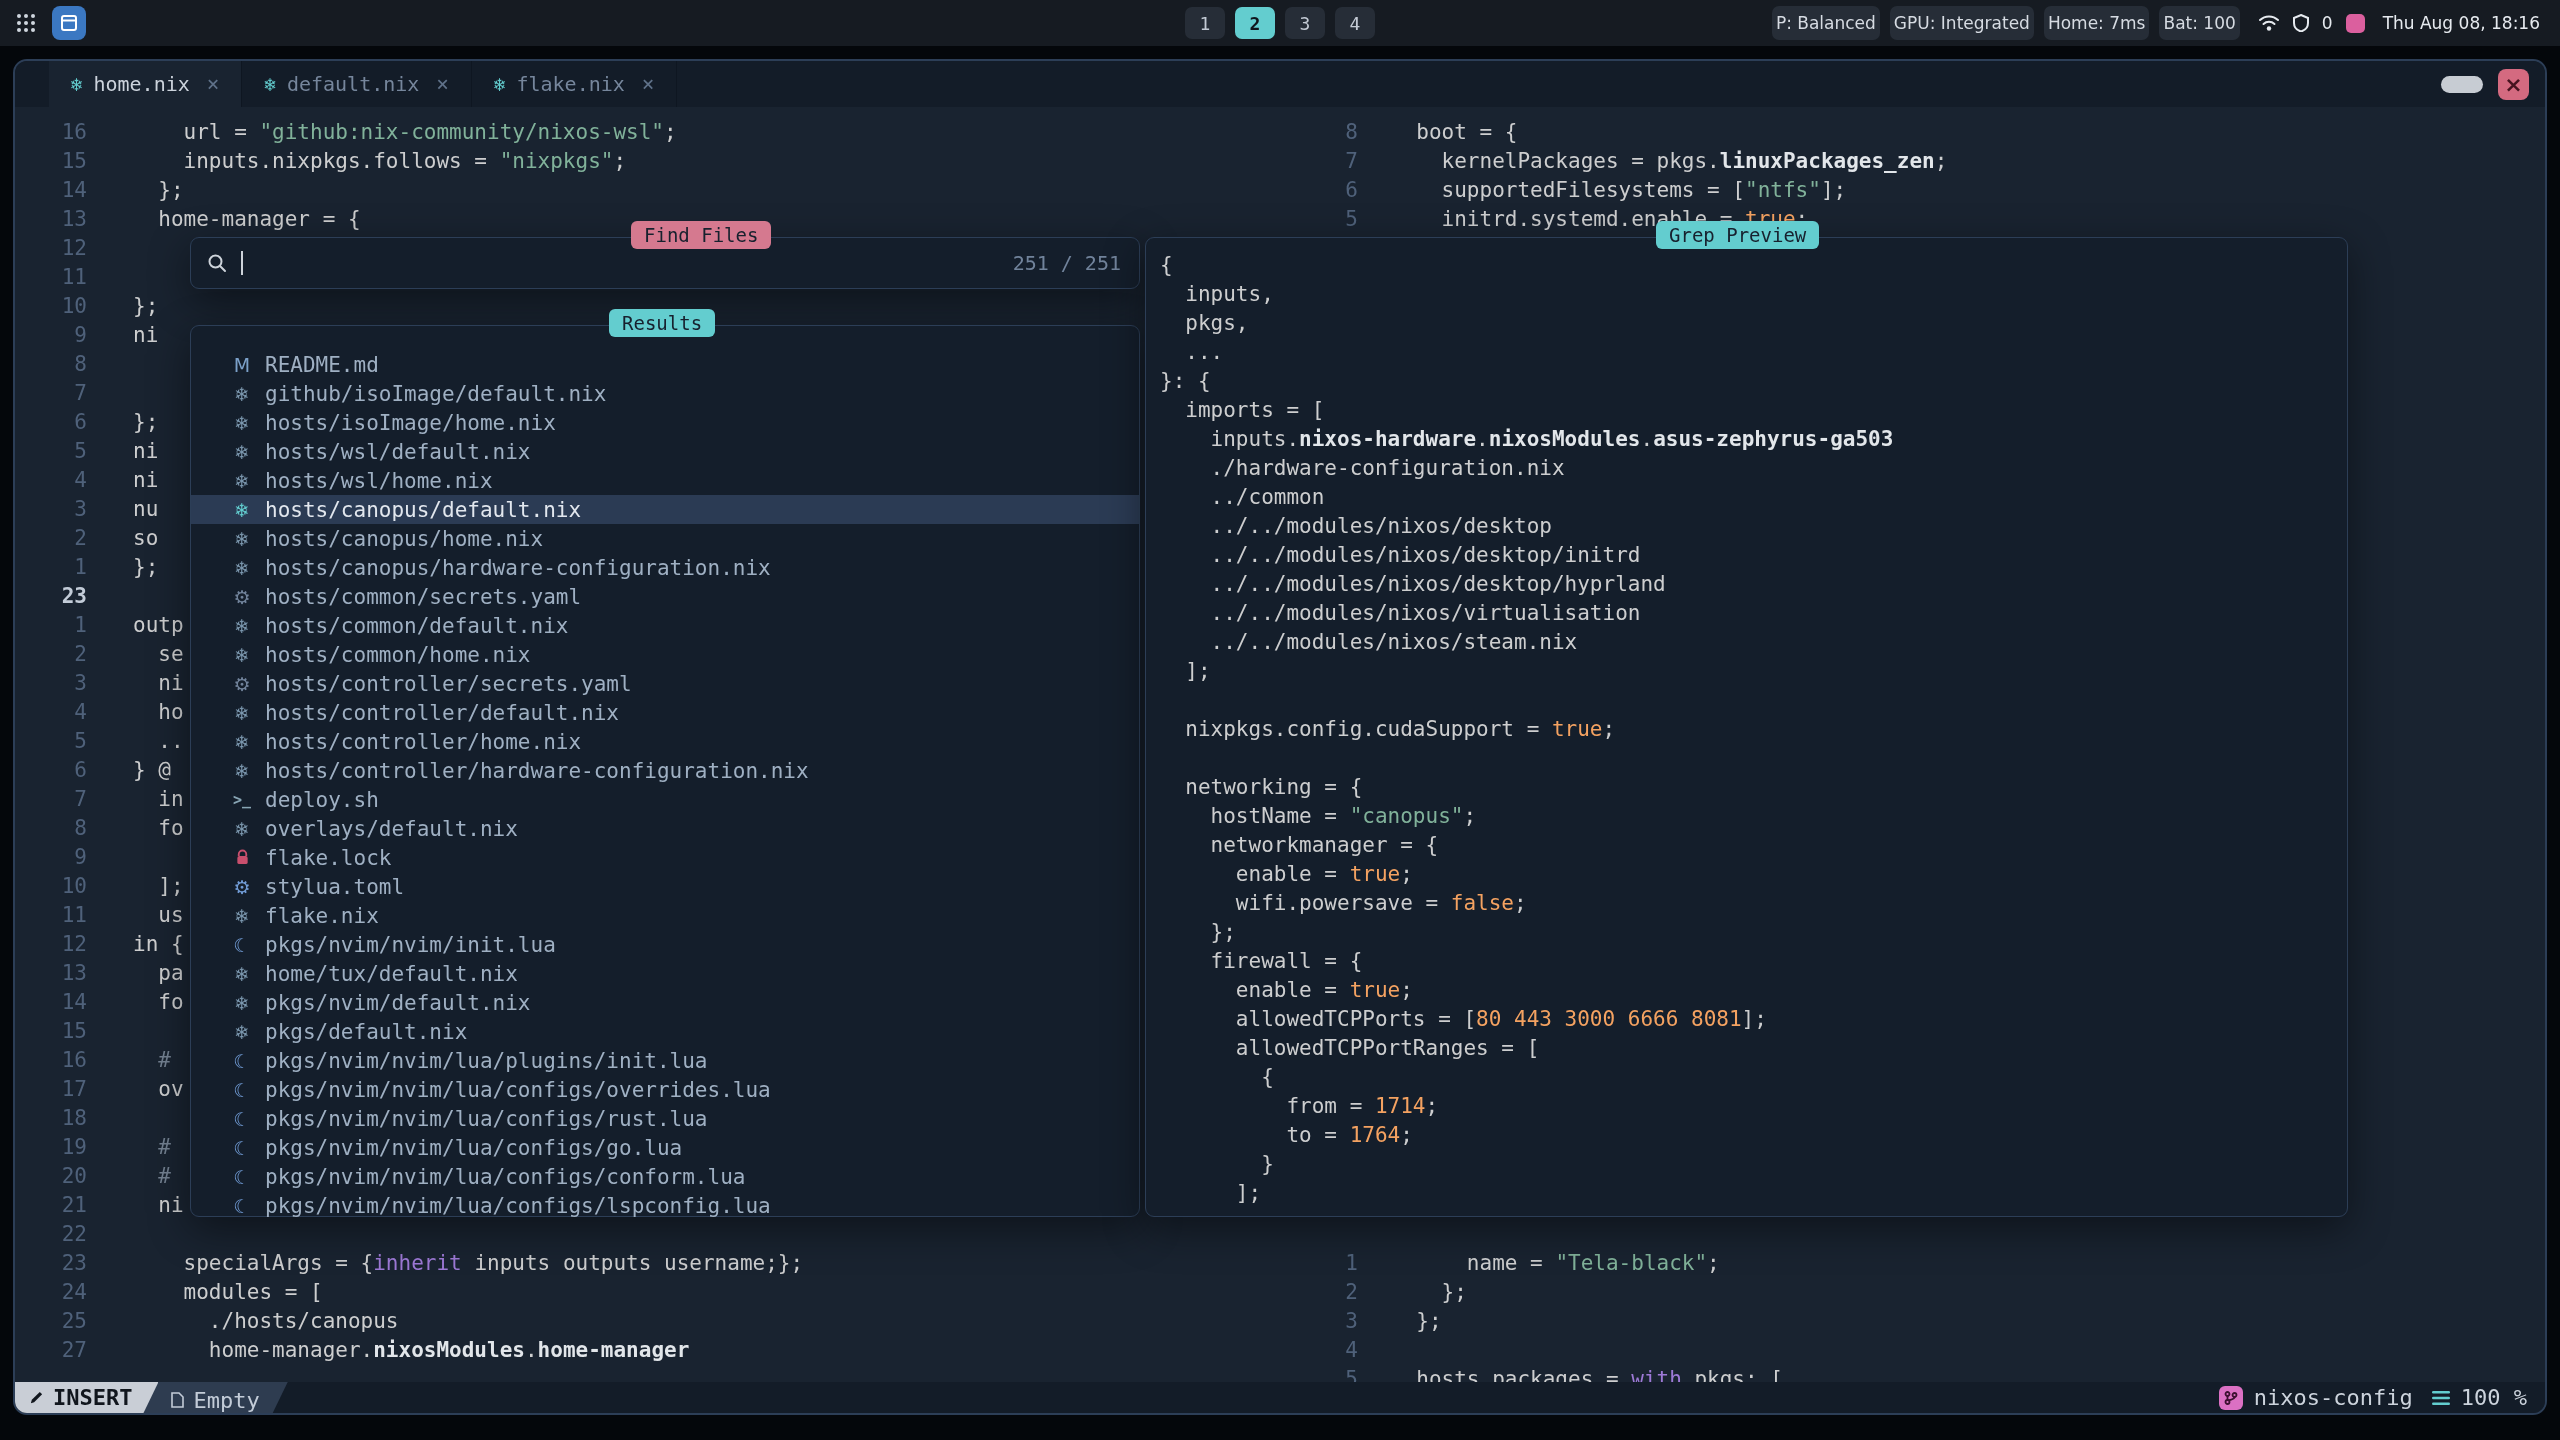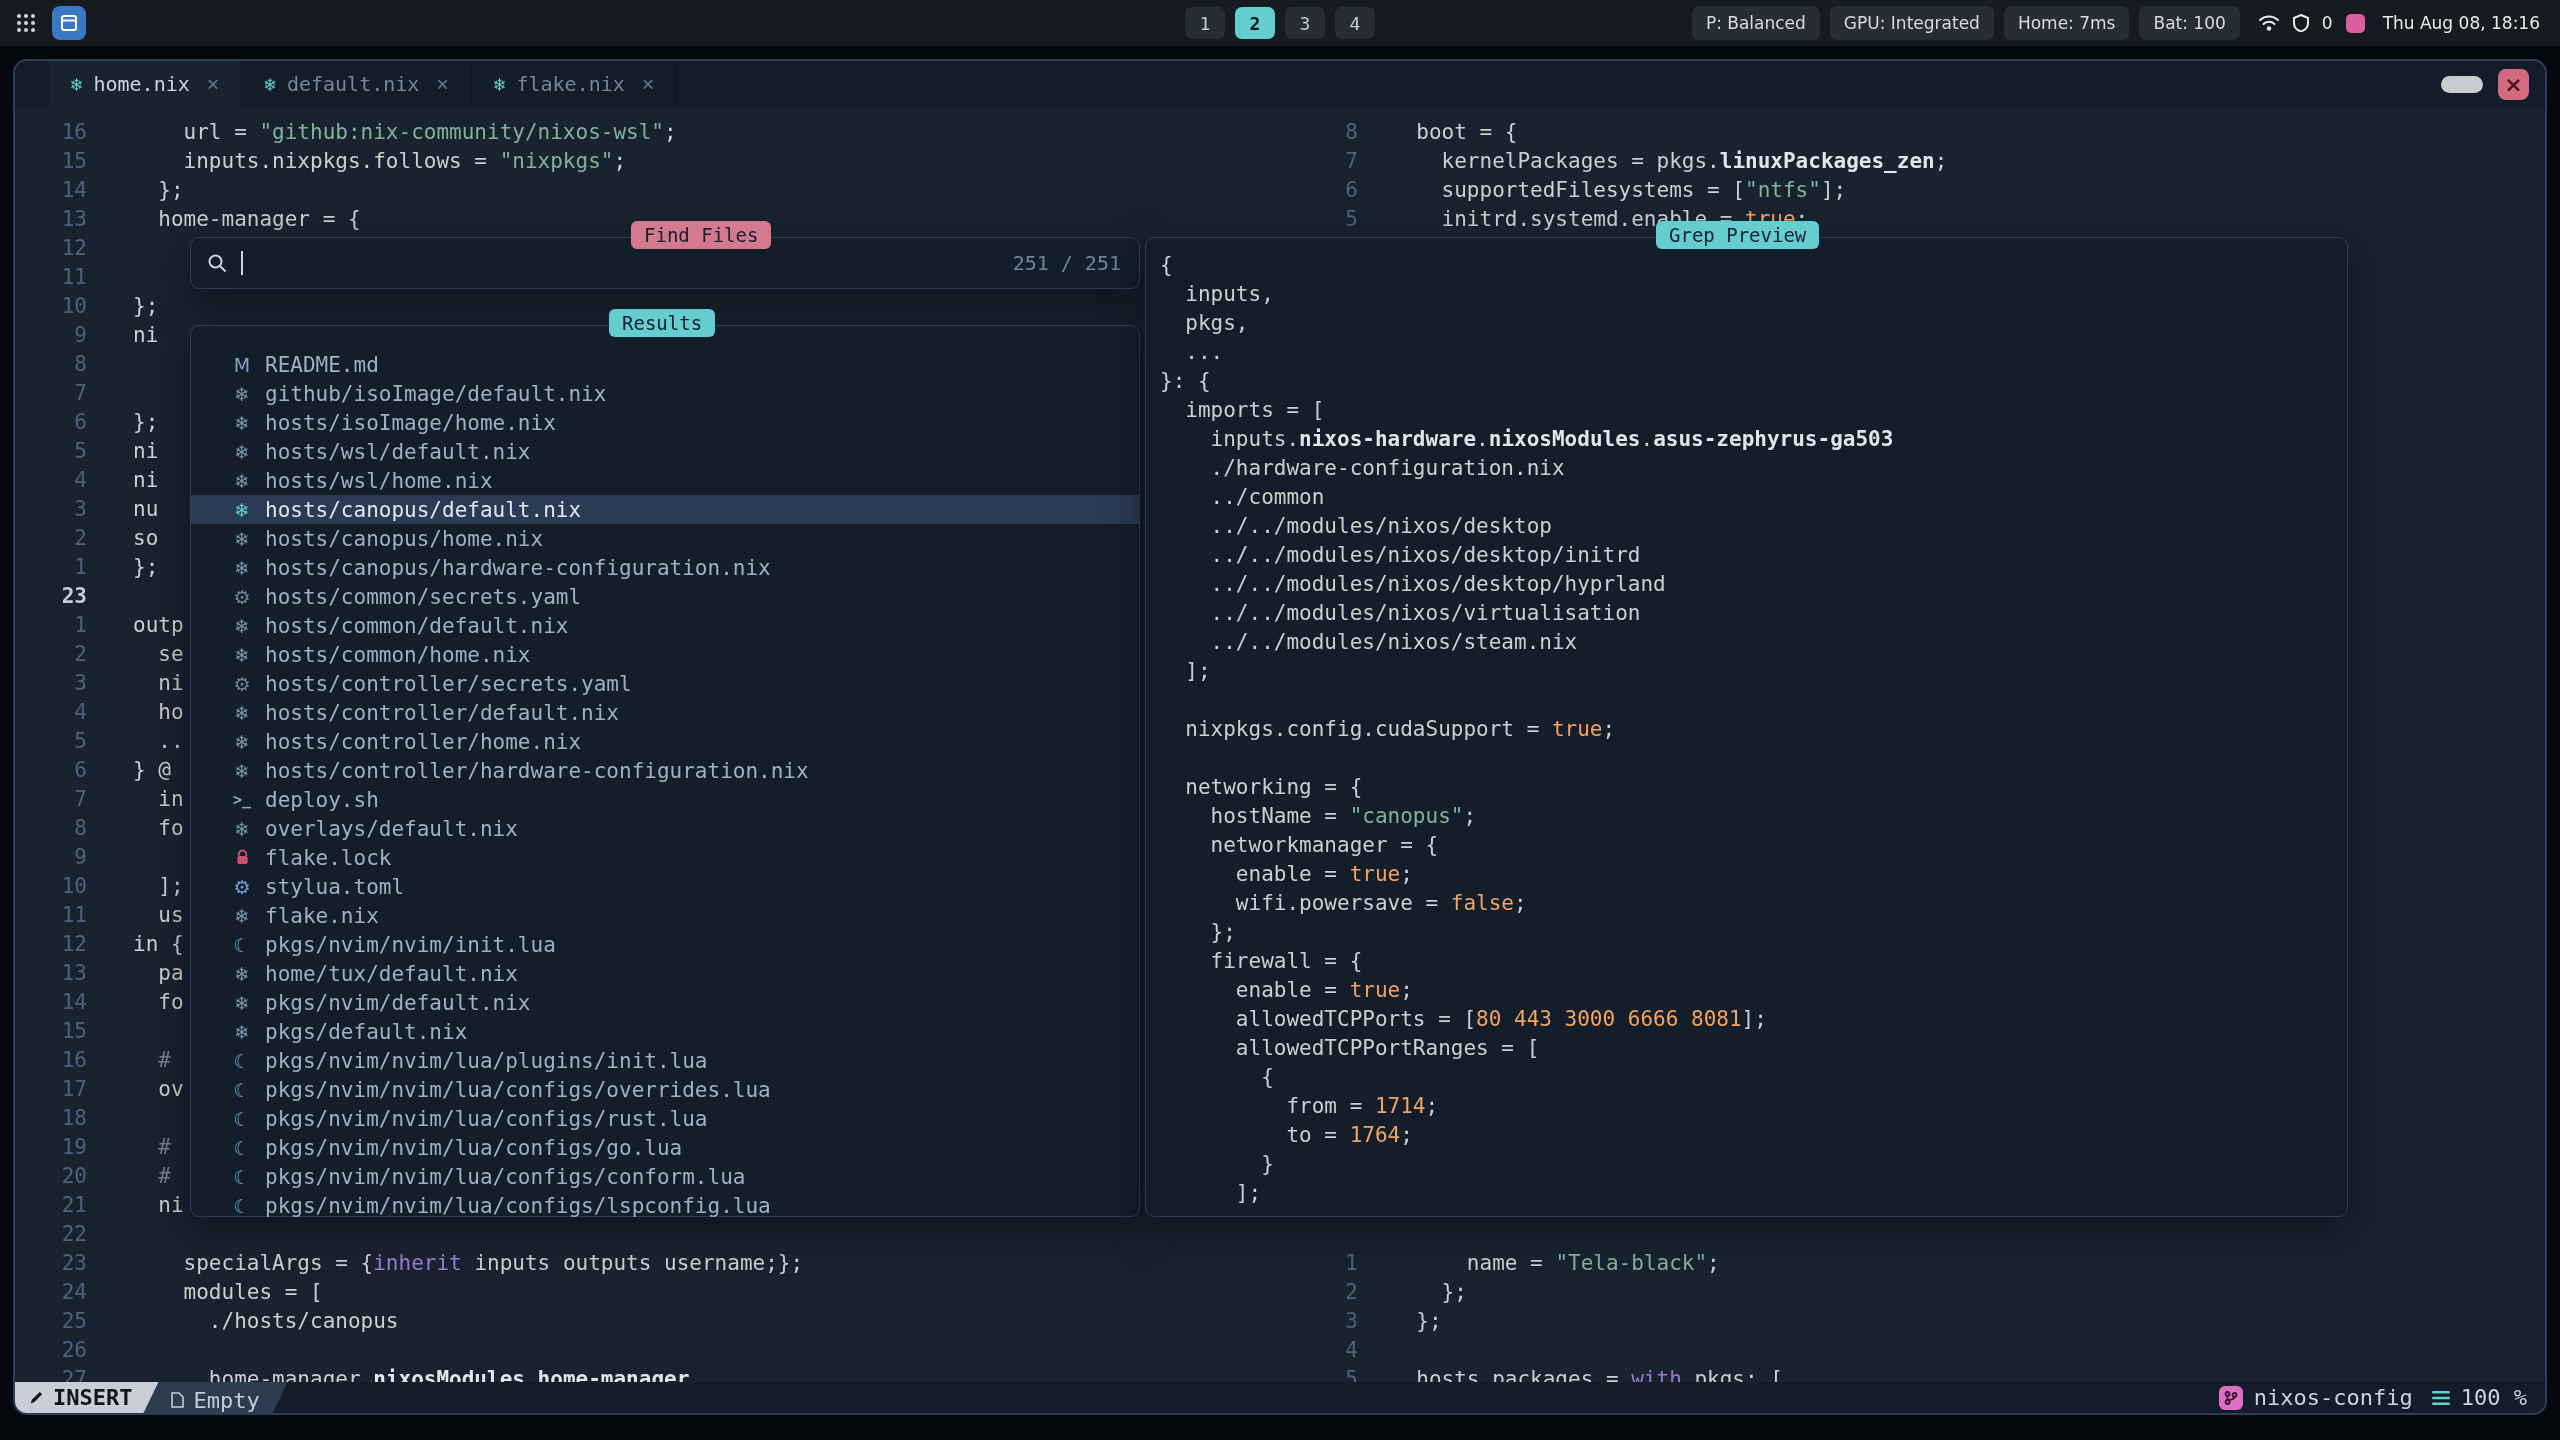--- a/index.html
+++ b/index.html
@@ -5,21 +5,21 @@
   *{margin:0;padding:0;box-sizing:border-box}
   html,body{width:2560px;height:1440px;overflow:hidden;background:var(--bg-desktop);font-family:"DejaVu Sans",sans-serif}
 
   
   #topbar{position:absolute;top:0;left:0;width:2560px;height:46px;background:var(--bg-bar);display:flex;align-items:center;padding:0 16px;color:#dfe4ea;z-index:20}
   #topbar .tb-left{display:flex;align-items:center;gap:16px}
   #topbar .tb-center{position:absolute;left:50%;transform:translateX(-50%);display:flex;gap:10px}
   #topbar .tb-right{margin-left:auto;display:flex;align-items:center;gap:14px}
   .ws{min-width:40px;height:32px;border-radius:7px;background:#262d37;color:#c3cad4;display:flex;align-items:center;justify-content:center;font-size:18px;font-family:"DejaVu Sans Mono",monospace}
   .ws.active{background:var(--teal);color:#10161d;font-weight:bold}
-  .pill{background:#262d37;border-radius:7px;padding:7px 14px;font-size:17px;color:#d6dbe2;white-space:nowrap}
+  .pill{background:#262d37;border-radius:7px;padding:7px 4px;font-size:17px;color:#d6dbe2;white-space:nowrap}
   .appchip{width:34px;height:34px;border-radius:8px;background:#3b78c2;display:flex;align-items:center;justify-content:center}
   .tray{display:flex;align-items:center;gap:13px;padding:0 4px}
   .tray .cnt{font-size:17px;color:#e6eaef}
   .pinkdot{width:19px;height:19px;border-radius:5px;background:#db5f9e}
   .clock{font-size:17px;color:#e6eaef;white-space:nowrap;padding-right:4px}
 
   
   #window{position:absolute;left:13px;top:59px;width:2534px;height:1356px;background:var(--bg-window);border:2px solid var(--border);border-radius:14px;overflow:hidden}
 
   
@@ -210,21 +210,20 @@
         <div class="cl"><span class="ln">16</span><span class="ct"><span class="tk-d">  #</span></span></div>
         <div class="cl"><span class="ln">17</span><span class="ct"><span class="tk-f">  ov</span></span></div>
         <div class="cl"><span class="ln">18</span><span class="ct"></span></div>
         <div class="cl"><span class="ln">19</span><span class="ct"><span class="tk-d">  #</span></span></div>
         <div class="cl"><span class="ln">20</span><span class="ct"><span class="tk-d">  #</span></span></div>
         <div class="cl"><span class="ln">21</span><span class="ct"><span class="tk-f">  ni</span></span></div>
         <div class="cl"><span class="ln">22</span><span class="ct"></span></div>
         <div class="cl"><span class="ln">23</span><span class="ct"><span class="tk-f">    specialArgs = {</span><span class="tk-k">inherit</span><span class="tk-f"> inputs outputs username;};</span></span></div>
         <div class="cl"><span class="ln">24</span><span class="ct"><span class="tk-f">    modules = [</span></span></div>
         <div class="cl"><span class="ln">25</span><span class="ct"><span class="tk-f">      ./hosts/canopus</span></span></div>
-        <div class="cl"><span class="ln">26</span><span class="ct"></span></div>
         <div class="cl"><span class="ln">27</span><span class="ct"><span class="tk-f">      home-manager.</span><span class="tk-b">nixosModules</span><span class="tk-f">.</span><span class="tk-b">home-manager</span></span></div>
       </div>
 
     <div id="right-pane" class="pane">
       <div>
           <div class="cl"><span class="ln">8</span><span class="ct"><span class="tk-f">  boot = {</span></span></div>
           <div class="cl"><span class="ln">7</span><span class="ct"><span class="tk-f">    kernelPackages = pkgs.</span><span class="tk-b">linuxPackages_zen</span><span class="tk-f">;</span></span></div>
           <div class="cl"><span class="ln">6</span><span class="ct"><span class="tk-f">    supportedFilesystems = [</span><span class="tk-s">"ntfs"</span><span class="tk-f">];</span></span></div>
           <div class="cl"><span class="ln">5</span><span class="ct"><span class="tk-f">    initrd.systemd.enable = </span><span class="tk-n">true</span><span class="tk-f">;</span></span></div>
         </div>

